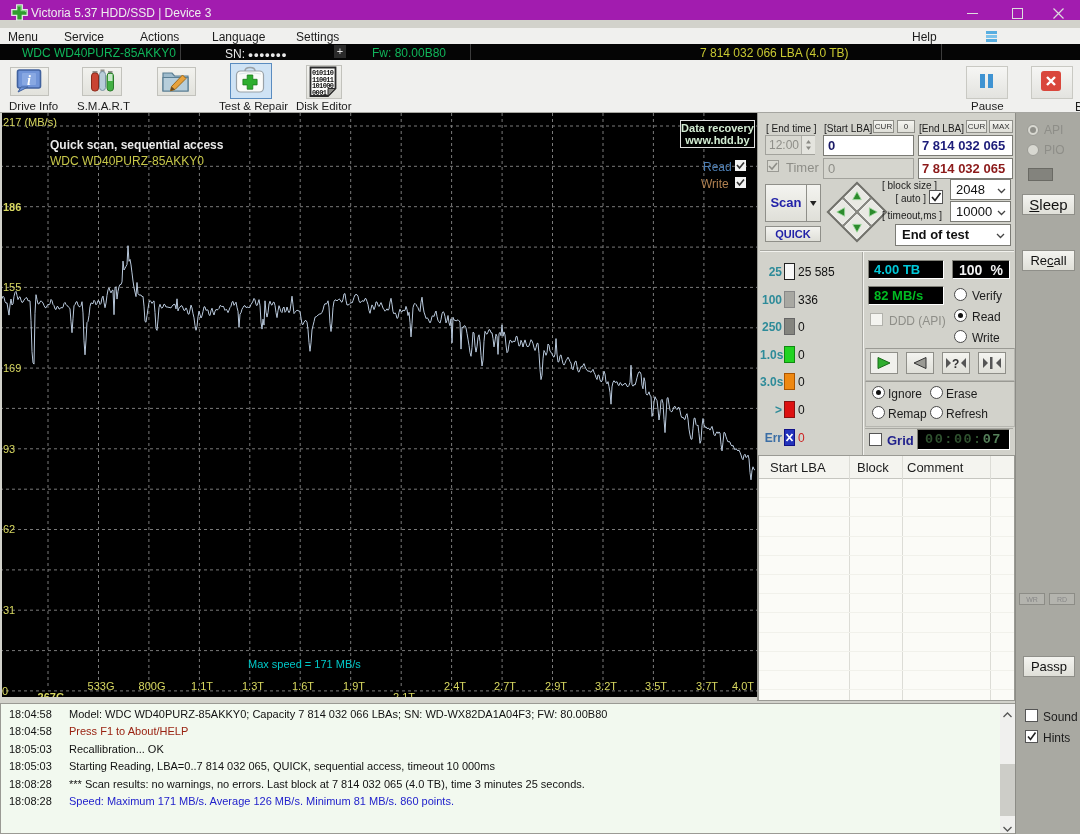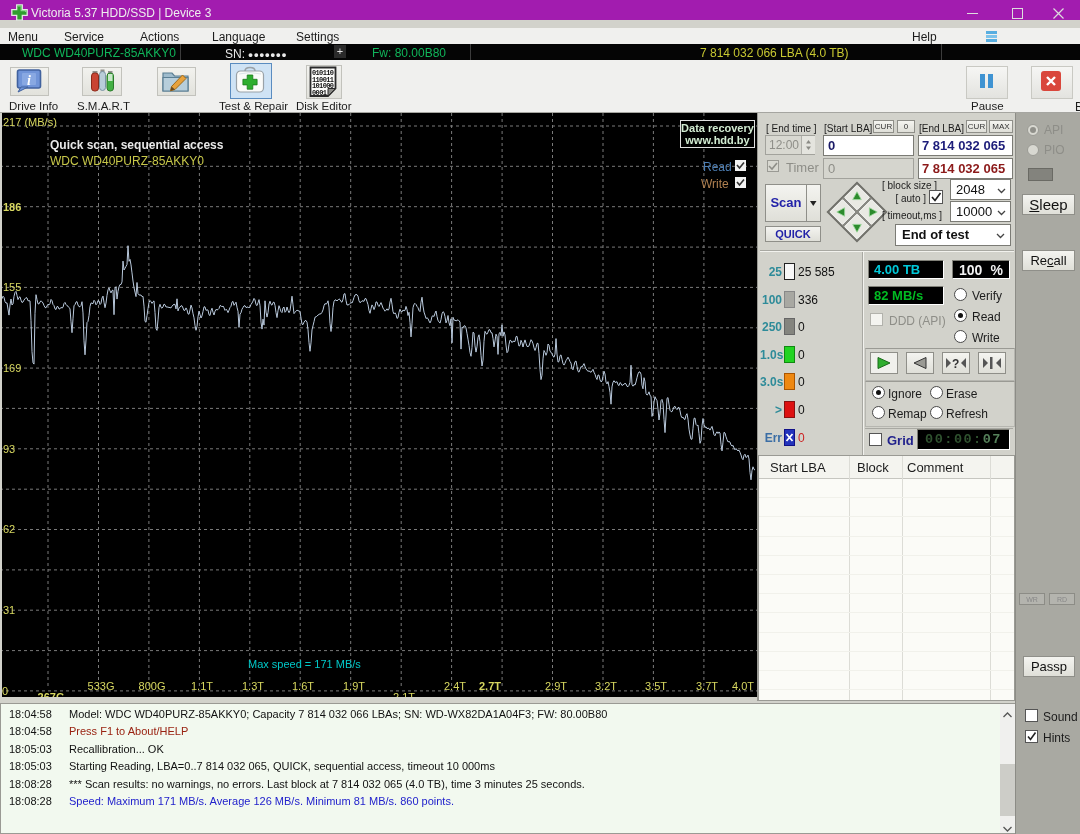--- a/index.html
+++ b/index.html
@@ -167,21 +167,21 @@
  <div class="tick" style="left:2px;top:572px;color:#d8d860;font-weight:normal">0</div>
     <div class="tick" style="left:51px;top:578px;color:#d8d860;font-weight:bold;transform:translateX(-50%)">267G</div>
     <div class="tick" style="left:101px;top:567px;color:#d8d860;font-weight:normal;transform:translateX(-50%)">533G</div>
     <div class="tick" style="left:152px;top:567px;color:#d8d860;font-weight:normal;transform:translateX(-50%)">800G</div>
     <div class="tick" style="left:202px;top:567px;color:#d8d860;font-weight:normal;transform:translateX(-50%)">1.1T</div>
     <div class="tick" style="left:253px;top:567px;color:#d8d860;font-weight:normal;transform:translateX(-50%)">1.3T</div>
     <div class="tick" style="left:303px;top:567px;color:#d8d860;font-weight:normal;transform:translateX(-50%)">1.6T</div>
     <div class="tick" style="left:354px;top:567px;color:#d8d860;font-weight:normal;transform:translateX(-50%)">1.9T</div>
     <div class="tick" style="left:404px;top:578px;color:#d8d860;font-weight:normal;transform:translateX(-50%)">2.1T</div>
     <div class="tick" style="left:455px;top:567px;color:#d8d860;font-weight:normal;transform:translateX(-50%)">2.4T</div>
-    <div class="tick" style="left:490px;top:567px;color:#d8d860;font-weight:bold;transform:translateX(-50%)">2.7T</div>
+    <div class="tick" style="left:505px;top:567px;color:#d8d860;font-weight:normal;transform:translateX(-50%)">2.7T</div>
     <div class="tick" style="left:556px;top:567px;color:#d8d860;font-weight:normal;transform:translateX(-50%)">2.9T</div>
     <div class="tick" style="left:606px;top:567px;color:#d8d860;font-weight:normal;transform:translateX(-50%)">3.2T</div>
     <div class="tick" style="left:656px;top:567px;color:#d8d860;font-weight:normal;transform:translateX(-50%)">3.5T</div>
     <div class="tick" style="left:707px;top:567px;color:#d8d860;font-weight:normal;transform:translateX(-50%)">3.7T</div>
     <div class="tick" style="right:3px;top:567px;color:#d8d860;font-weight:normal">4.0T</div>
  <div class="ab" style="left:50px;top:25px;font:bold 12px 'Liberation Sans';color:#e8e8e8">Quick scan, sequential access</div>
  <div class="ab" style="left:50px;top:41px;font:12px 'Liberation Sans';color:#c8c84a">WDC WD40PURZ-85AKKY0</div>
  <div class="ab" style="left:680px;top:7px;width:75px;height:28px;border:1px solid #e0e0e0;background:#000;text-align:center;box-sizing:border-box">
   <div style="font:bold 11px 'Liberation Sans';color:#d2ecd2;margin-top:1px">Data recovery</div>
   <div style="font:bold 11px 'Liberation Sans';color:#d2ecd2">www.hdd.by</div>

